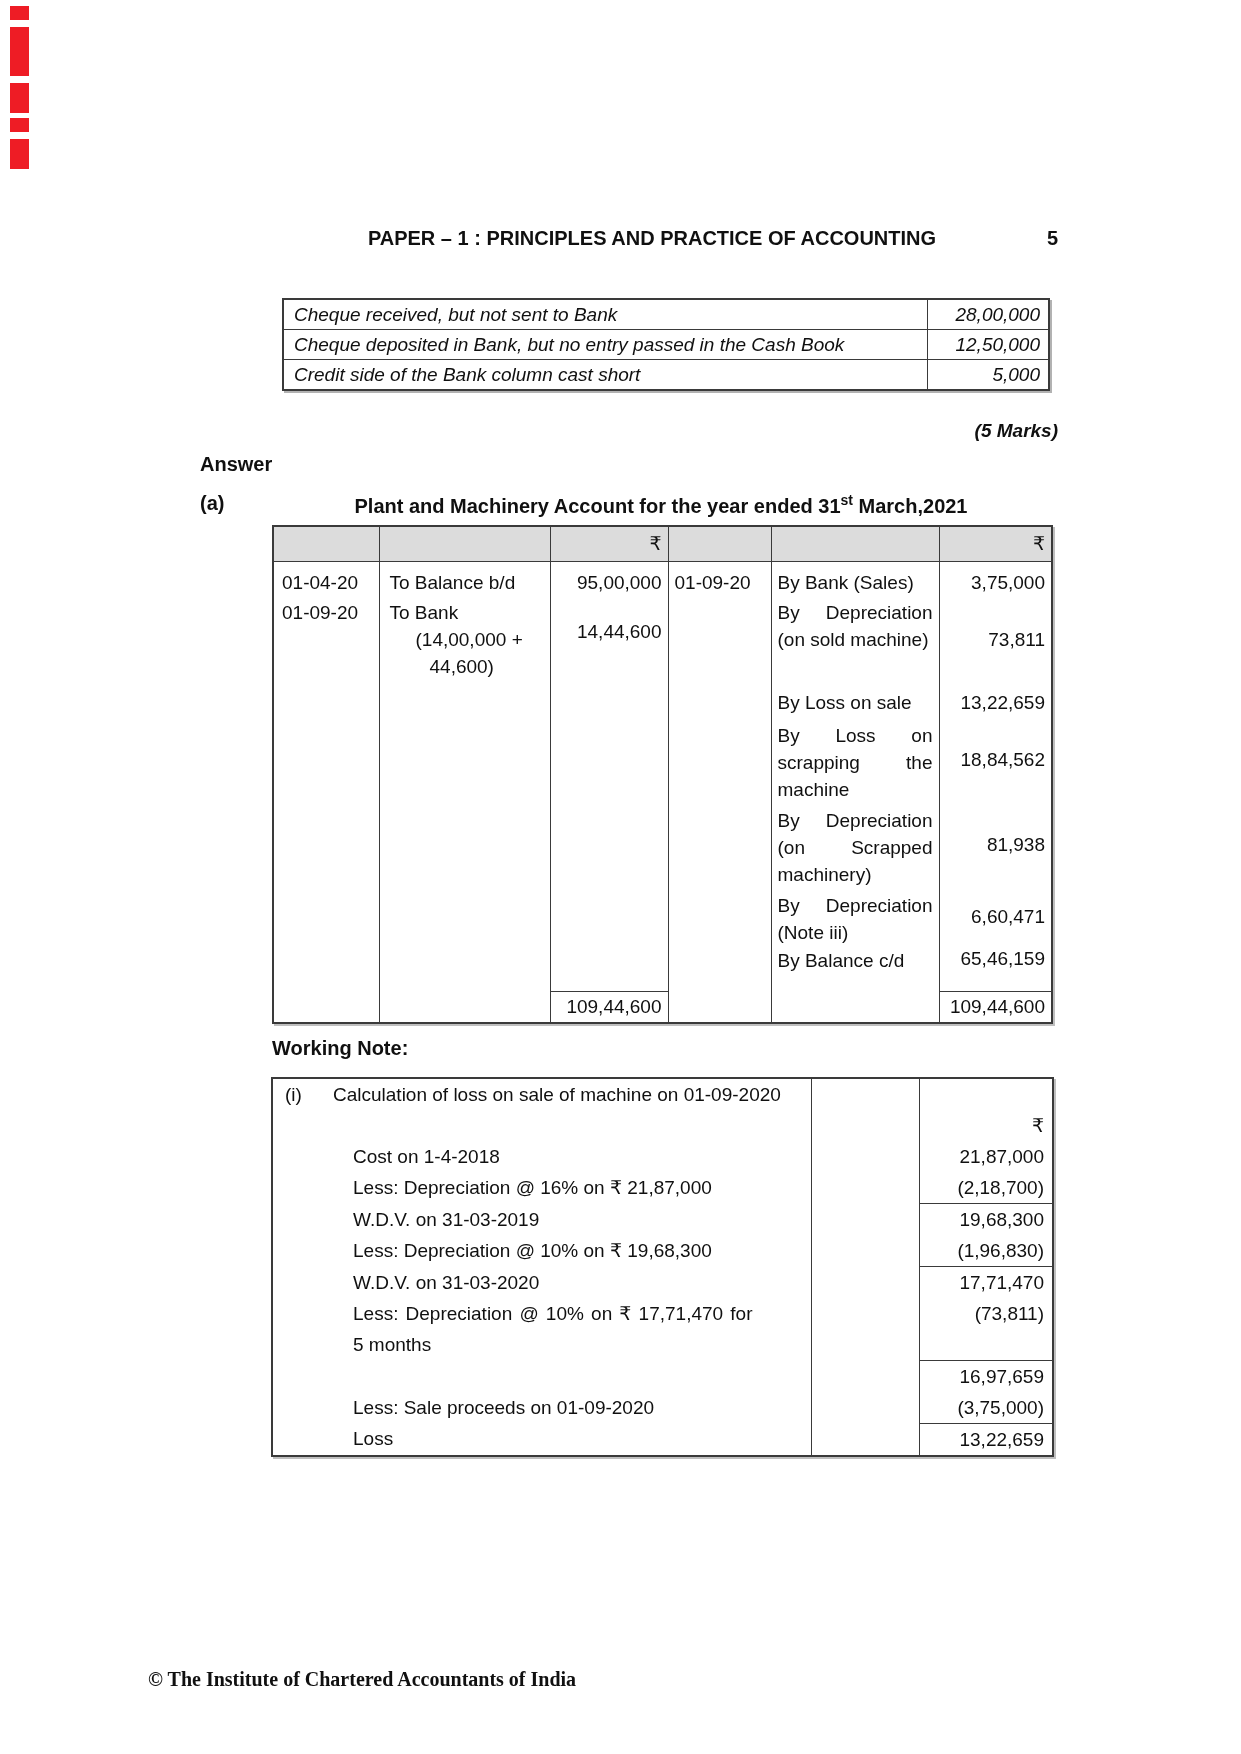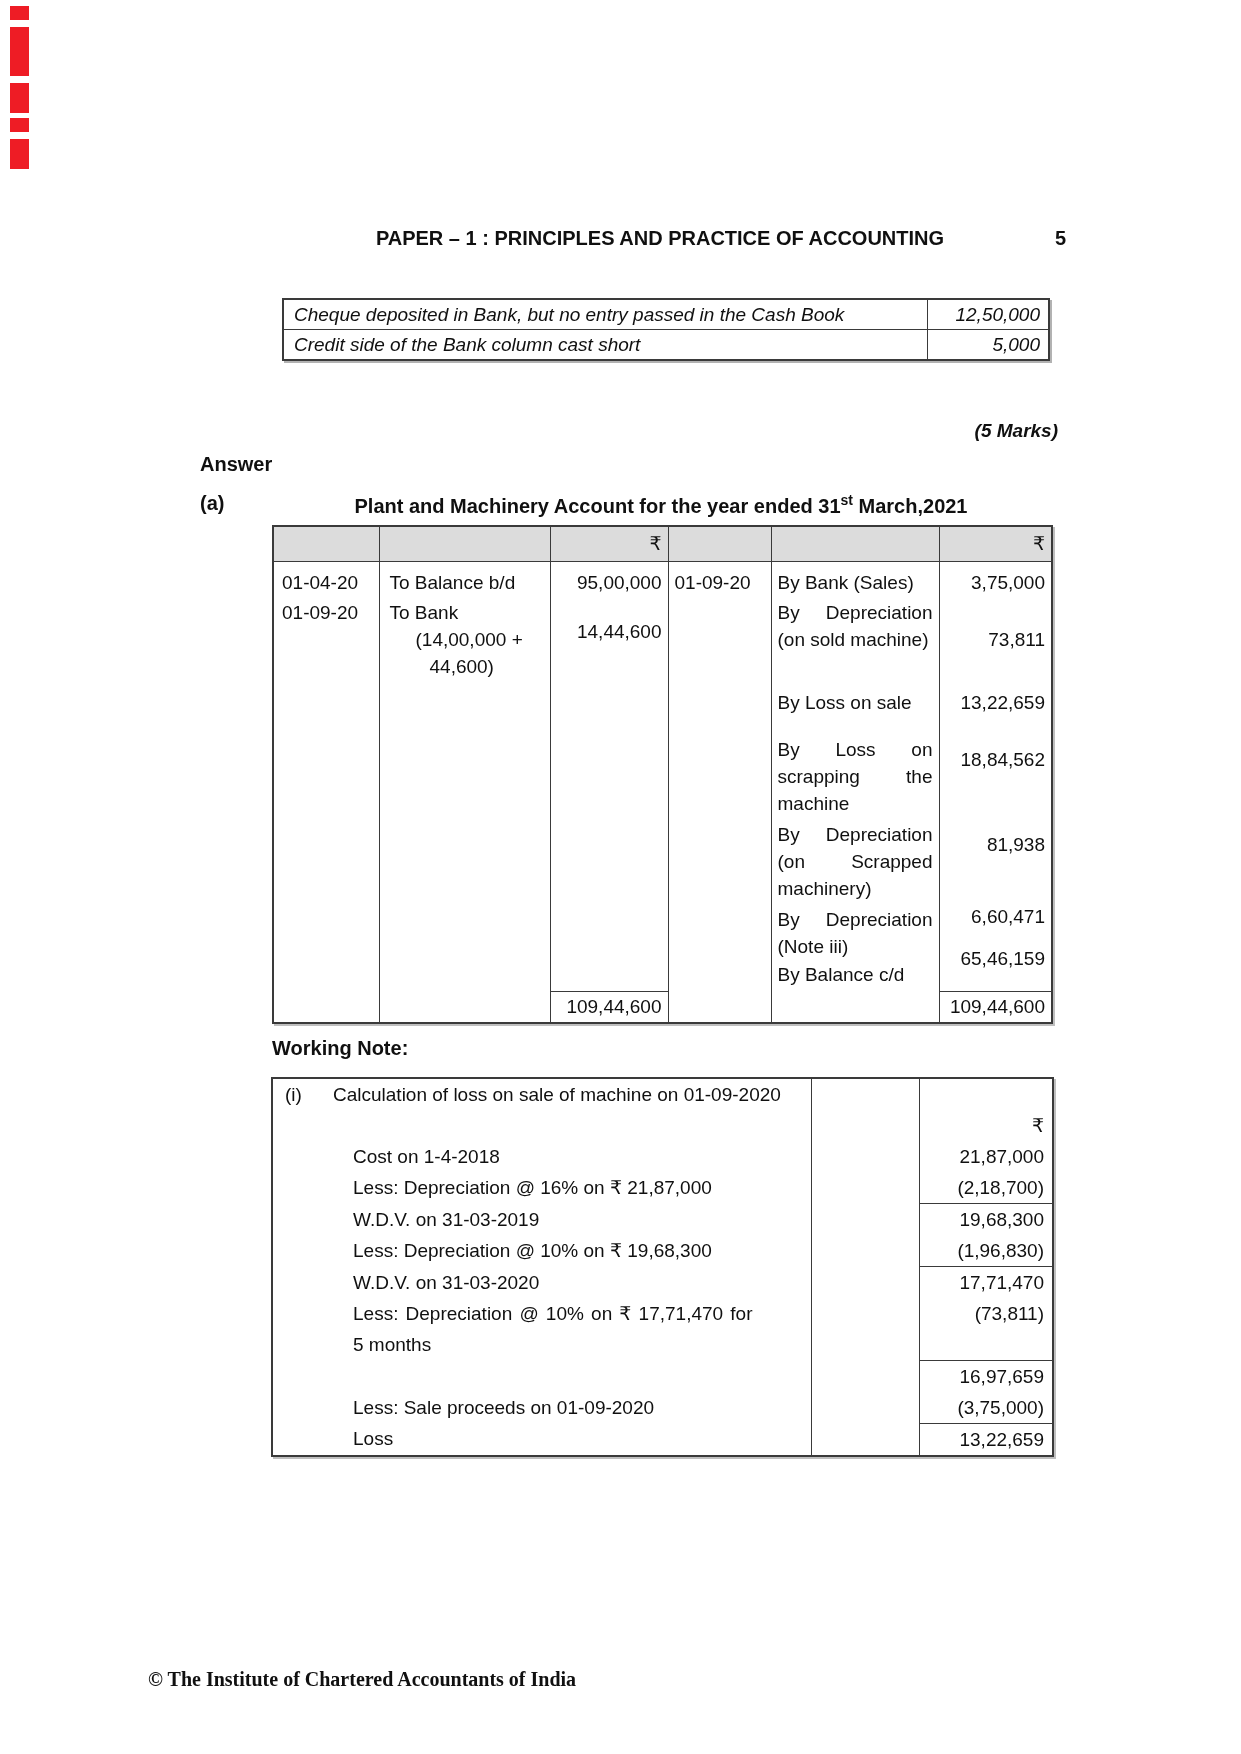--- a/index.html
+++ b/index.html
@@ -11,21 +11,21 @@
   }
   
   .redmark { position:absolute; left:10px; width:19px; background:#ee1c25; }
   .rm1 { top:6px;  height:14px; }
   .rm2 { top:27px; height:49px; }
   .rm3 { top:83px; height:30px; }
   .rm4 { top:118px; height:14px; }
   .rm5 { top:139px; height:30px; }
 
   
-  .hdr { position:absolute; left:280px; top:227px; width:786px; display:flex; align-items:flex-start; }
+  .hdr { position:absolute; left:272px; top:227px; width:786px; display:flex; align-items:flex-start; }
   .hdr .title { flex:1; text-align:center; font-weight:bold; font-size:20px; white-space:nowrap; }
   .hdr .pno  { width:26px; text-align:right; font-weight:bold; font-size:20px; }
 
   
   table { border-collapse:collapse; table-layout:fixed; }
   td { vertical-align:top; font-size:19px; }
 
   
   .chq { position:absolute; left:282px; top:298px; width:766px;
          border:2px solid #3a3a3a; box-shadow:2px 2px 0 rgba(0,0,0,.30);
@@ -92,20 +92,24 @@
     <div class="title">PAPER – 1 : PRINCIPLES AND PRACTICE OF ACCOUNTING</div>
     <div class="pno">5</div>
   </div>
 
   <table class="chq">
     <colgroup>
         <col style="width:644px">
         <col style="width:122px">
       </colgroup>
     <tbody>
+        <tr>
+      <td class="lbl">Cheque received, but not sent to Bank</td>
+      <td class="amt">28,00,000</td>
+    </tr>
     <tr>
       <td class="lbl">Cheque deposited in Bank, but no entry passed in the Cash Book</td>
       <td class="amt">12,50,000</td>
     </tr>
     <tr>
       <td class="lbl">Credit side of the Bank column cast short</td>
       <td class="amt">5,000</td>
     </tr>
   </tbody>
     </table>
@@ -153,21 +157,21 @@
         <div>95,00,000</div>
         <div style="margin-top:22px">14,44,600</div>
       </td>
       <td class="date" style="padding-left:6px">
         <div>01-09-20</div>
       </td>
       <td class="parts jt" style="padding-left:6px;padding-right:6px">
         <div>By Bank (Sales)</div>
         <div style="margin-top:3px">By Depreciation (on sold machine)</div>
         <div style="margin-top:36px">By Loss on sale</div>
-        <div style="margin-top:20px">By Loss on scrapping the machine</div>
+        <div style="margin-top:6px">By Loss on scrapping the machine</div>
         <div style="margin-top:4px">By Depreciation (on Scrapped machinery)</div>
         <div style="margin-top:4px">By Depreciation (Note iii)</div>
         <div style="margin-top:1px">By Balance c/d</div>
       </td>
       <td class="amt">
         <div>3,75,000</div>
         <div style="margin-top:30px">73,811</div>
         <div style="margin-top:36px">13,22,659</div>
         <div style="margin-top:30px">18,84,562</div>
         <div style="margin-top:58px">81,938</div>

